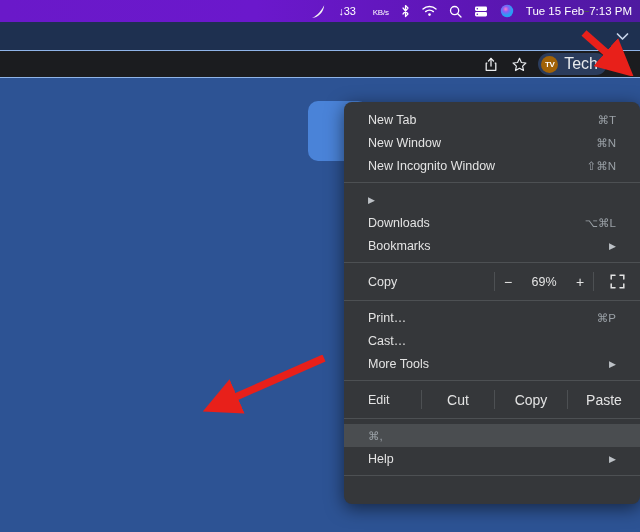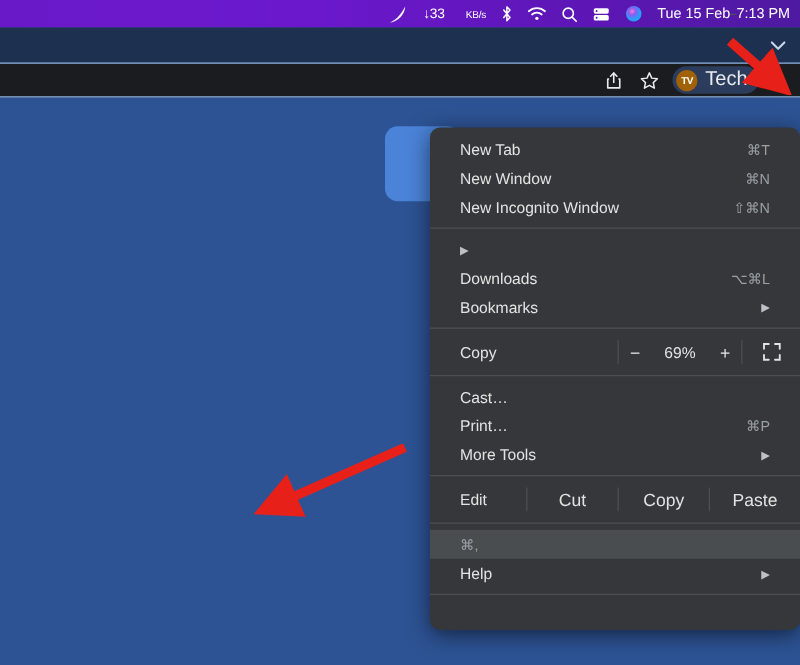--- a/index.html
+++ b/index.html
@@ -253,26 +253,26 @@
           <path d="M10 1.2 H13.8 V5" fill="none" stroke="#e3e3e3" stroke-width="1.5" stroke-linecap="round"></path>
           <path d="M13.8 10 V13.8 H10" fill="none" stroke="#e3e3e3" stroke-width="1.5" stroke-linecap="round"></path>
           <path d="M5 13.8 H1.2 V10" fill="none" stroke="#e3e3e3" stroke-width="1.5" stroke-linecap="round"></path>
         </svg>
       </div>
     </div>
 
     <div class="sep"></div>
 
     <div class="mi">
+      <span class="label">Print…</span>
+      <span class="accel">⌘P</span>
+    </div>
+    <div class="mi">
       <span class="label">Cast…</span>
       <span class="accel"></span>
-    </div>
-    <div class="mi">
-      <span class="label">Print…</span>
-      <span class="accel">⌘P</span>
     </div>
     <div class="mi">
       <span class="label">More Tools</span>
       <span class="arrow">▶</span>
     </div>
 
     <div class="sep"></div>
 
     <div class="mi-split">
       <div class="cell-label">Edit</div>

